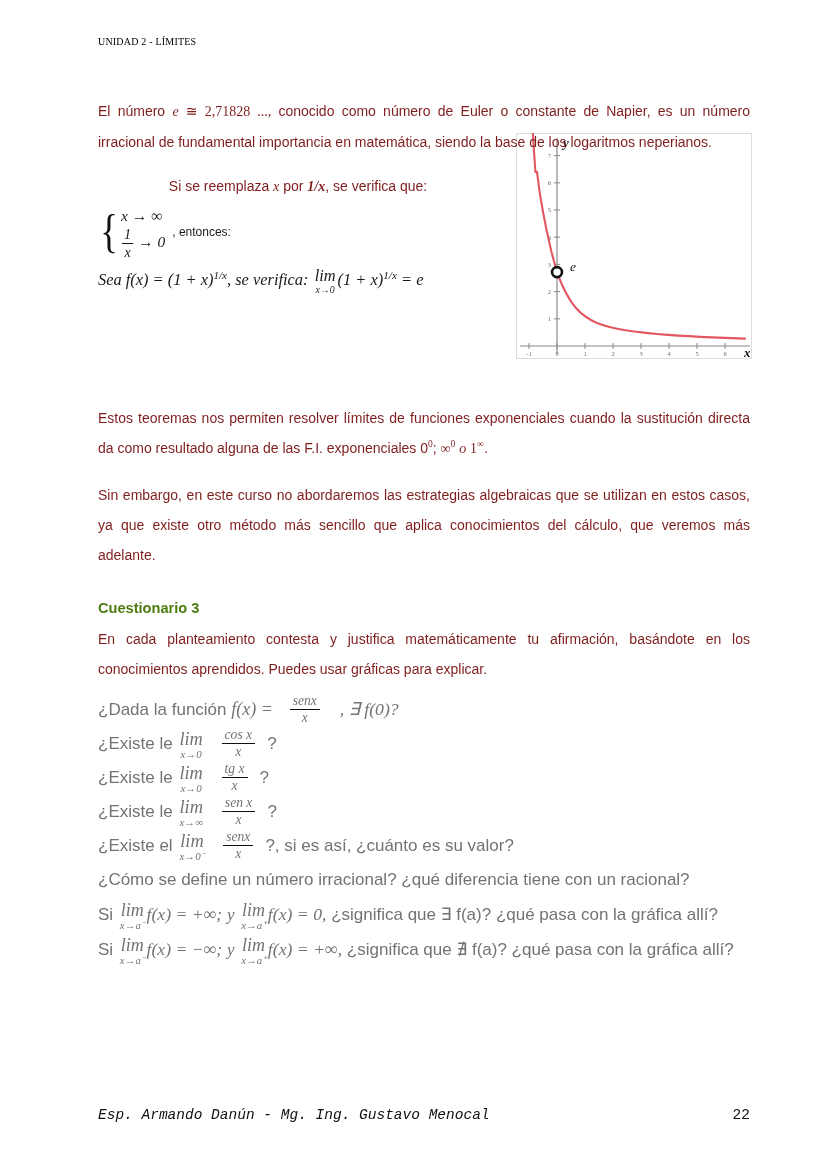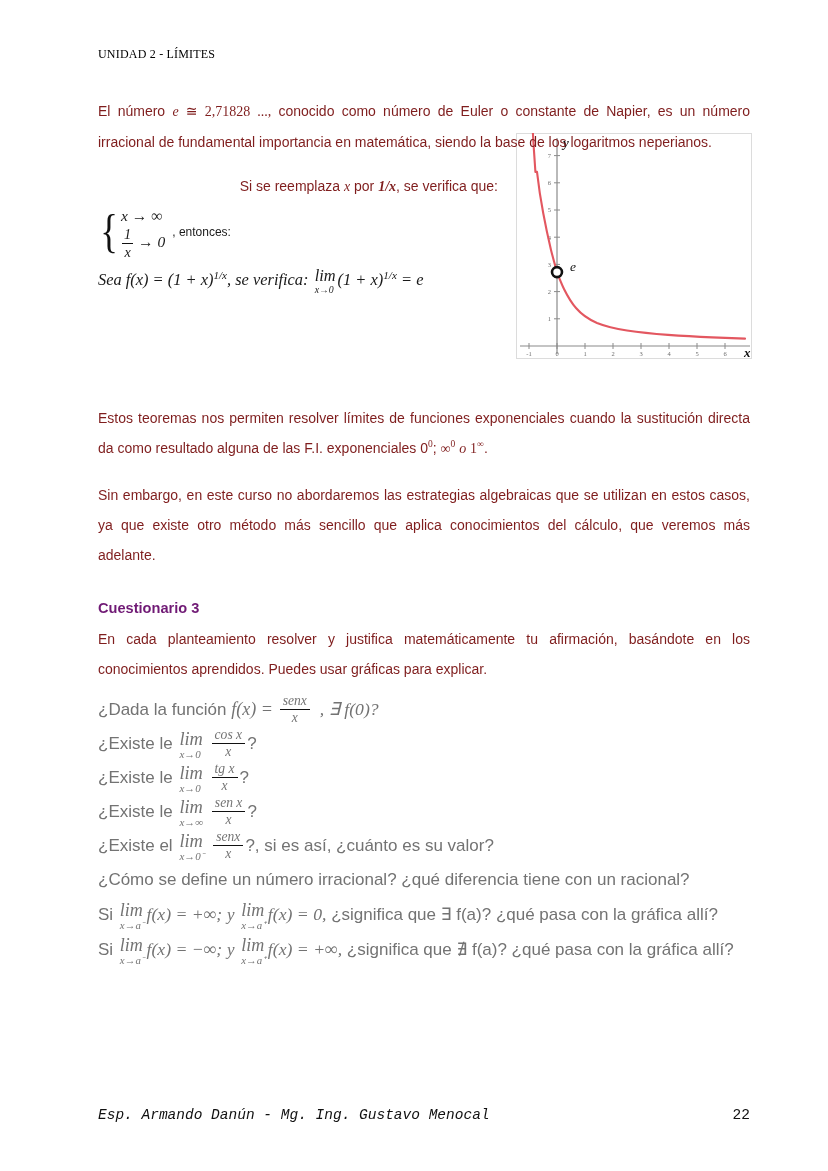--- a/index.html
+++ b/index.html
@@ -18,43 +18,43 @@
   .page {
     position: absolute;
     inset: 0;
     background: #ffffff;
   }
 
   
   .header {
     position: absolute;
     left: 98px;
-    top: 47px;
+    top: 36px;
     font-family: "Liberation Serif", serif;
-    font-size: 12px;
+    font-size: 10px;
     letter-spacing: 0.2px;
     color: #000;
   }
 
   
   .content {
     position: absolute;
     left: 98px;
     top: 80px;
     width: 652px;
   }
   p.body {
     margin: 16px 0 0 0;
     font-size: 14px;
     line-height: 30px;
     text-align: justify;
     text-justify: inter-word;
     color: #7f1d1d;
   }
-  p.body.nojust { text-align: right; }
+  p.body.nojust { text-align: center; }
 
   .mi { font-family: "Liberation Serif", serif; font-style: italic; }
   .ms { font-family: "Liberation Serif", serif; }
   .mb { font-family: "Liberation Serif", serif; font-style: italic; font-weight: bold;}
 
   sup.exp { font-size: 0.68em; vertical-align: super; line-height: 0;}
 
   
   .brace-block {
     position: relative;
@@ -101,21 +101,21 @@
   .mathline {
     font-family: "Liberation Serif", serif;
     font-style: italic;
     font-size: 16.4px;
     margin-top: 10px;
     white-space: nowrap;
   }
   .limop {
     display: inline-flex;
     flex-direction: column;
-    align-items: flex-start;
+    align-items: center;
     vertical-align: middle;
     line-height: 1;
     margin: 0 2px;
   }
   .limop .lim-main { font-style: italic; font-size: 1em; }
   .limop .lim-sub  { font-style: italic; font-size: 0.60em; margin-top: 1px; }
 
   
   .graph-wrap {
     position: absolute;
@@ -123,39 +123,39 @@
     top: 133px;
     width: 236px;
     height: 226px;
   }
   .graph-wrap svg { display: block; }
 
   
   .q-title {
     font-size: 14.6px;
     font-weight: bold;
-    color: #701a75;
+    color: #4d7c0f;
   }
   .q-line {
     font-size: 17px;
     line-height: 34px;
     color: #737373;
     white-space: nowrap;
   }
 
   .ifrac {
     display: inline-flex;
     flex-direction: column;
     vertical-align: middle;
     text-align: center;
     line-height: 1.08;
     font-family: "Liberation Serif", serif;
     font-style: italic;
     font-size: 0.80em;
-    margin: 0 2px;
+    margin: 0 12px;
     position: relative;
     top: -1px;
   }
   .ifrac .num { border-bottom: 1px solid #111; padding: 0 3px 1px 3px; }
   .ifrac .den { padding: 1px 3px 0 3px; }
 
   
   .footer {
     position: absolute;
     left: 98px;
@@ -295,21 +295,21 @@
       <span class="mi">o</span>
       <span class="ms">1</span><sup class="exp ms">∞</sup><span>.</span>
     </p>
 
     <p class="body">Sin embargo, en este curso no abordaremos las estrategias algebraicas que se utilizan en estos casos, ya que existe otro método más sencillo que aplica conocimientos del cálculo, que veremos más adelante.</p>
 
     <div style="height:30px;"></div>
 
     <div class="q-title">Cuestionario 3</div>
 
-    <p class="body" style="margin-top:8px;">En cada planteamiento resolver y justifica matemáticamente tu afirmación, basándote en los conocimientos aprendidos. Puedes usar gráficas para explicar.</p>
+    <p class="body" style="margin-top:8px;">En cada planteamiento contesta y justifica matemáticamente tu afirmación, basándote en los conocimientos aprendidos. Puedes usar gráficas para explicar.</p>
 
     <div class="q-line" style="margin-top:8px;">
       <span>¿Dada la función</span>
       <span class="mi" style="font-size:1.06em;">f(x) =</span>
       <span class="ifrac">
         <span class="num">senx</span>
         <span class="den">x</span>
       </span><span class="mi" style="font-size:1.04em;margin-left:8px;">, ∃ f(0)?</span>
     </div>
 

